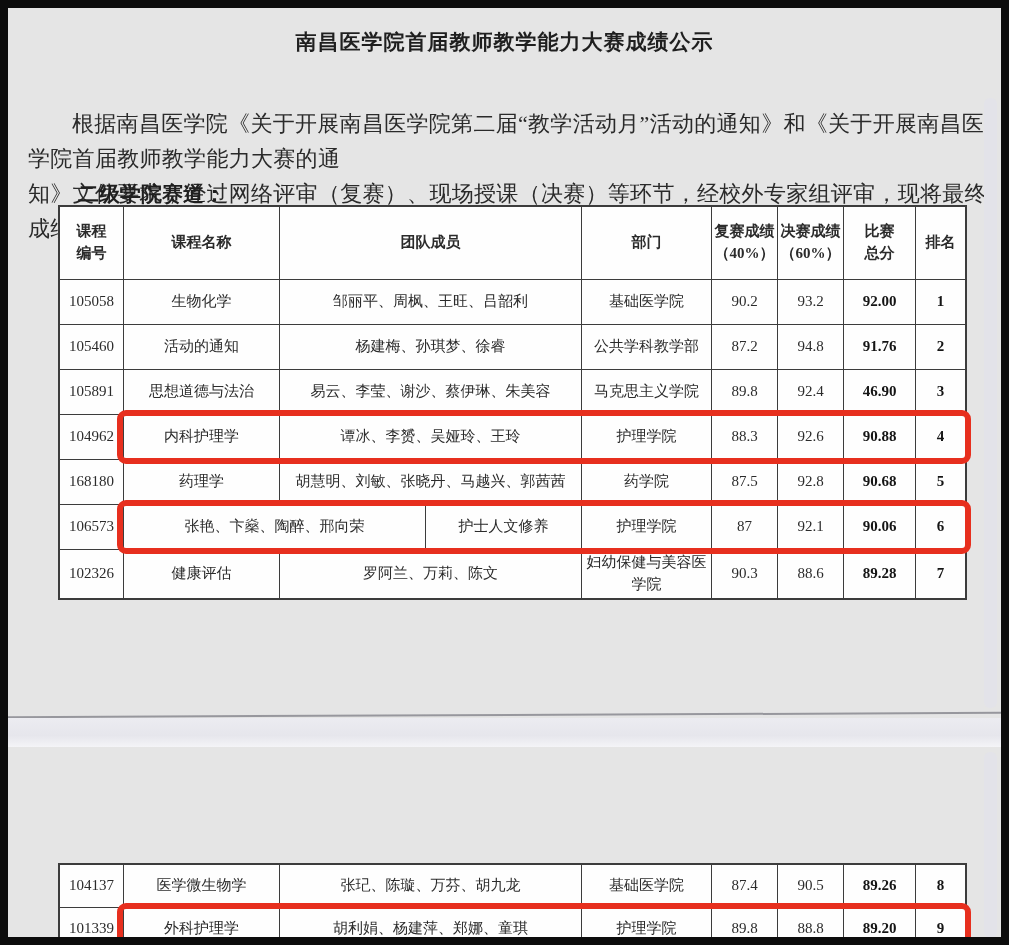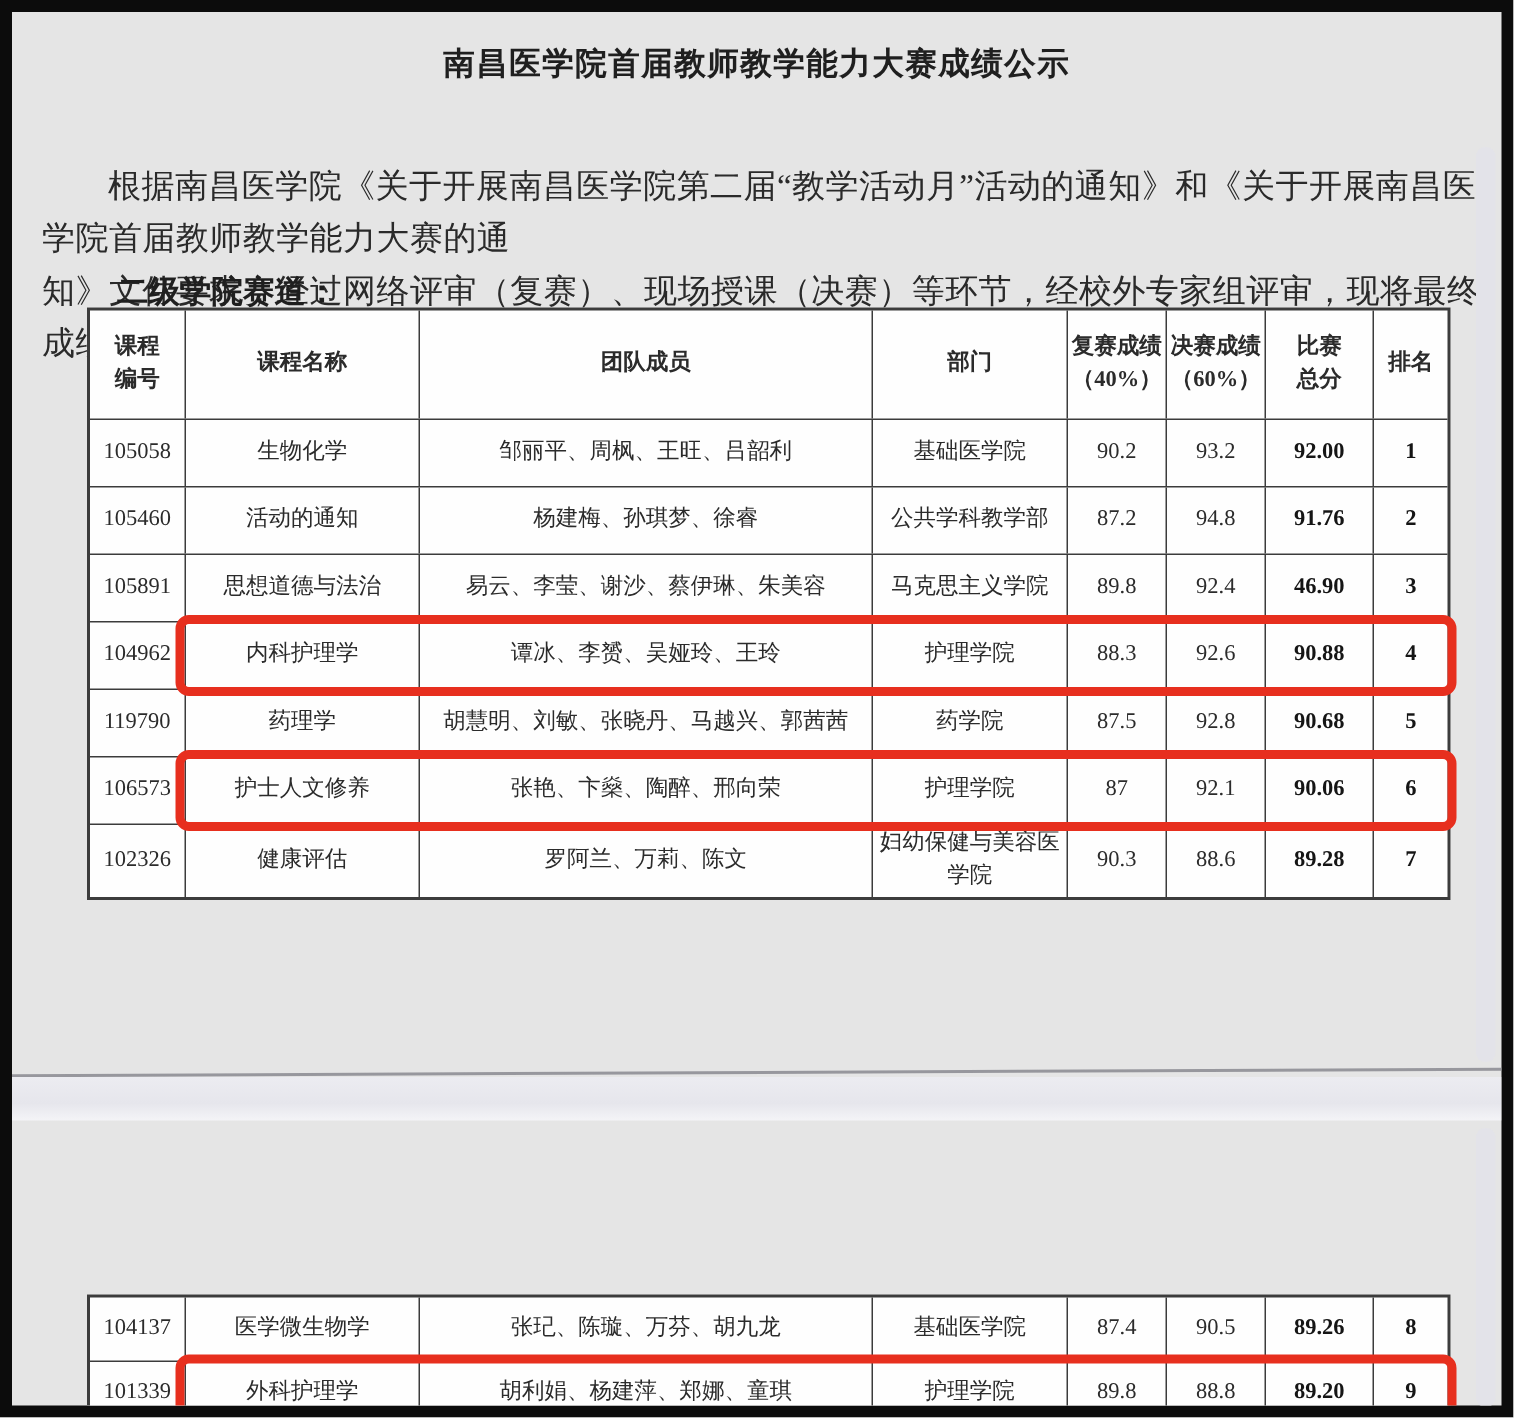--- a/index.html
+++ b/index.html
@@ -144,33 +144,33 @@
           <div class="tcell c2">内科护理学</div>
           <div class="tcell c3">谭冰、李赟、吴娅玲、王玲</div>
           <div class="tcell c4">护理学院</div>
           <div class="tcell c5">88.3</div>
           <div class="tcell c6">92.6</div>
           <div class="tcell c7">90.88</div>
           <div class="tcell c8 last">4</div>
           <div class="hl-box"></div>
         </div>
         <div class="trow">
-          <div class="tcell c1">119790</div>
+          <div class="tcell c1">168180</div>
           <div class="tcell c2">药理学</div>
           <div class="tcell c3">胡慧明、刘敏、张晓丹、马越兴、郭茜茜</div>
           <div class="tcell c4">药学院</div>
           <div class="tcell c5">87.5</div>
           <div class="tcell c6">92.8</div>
           <div class="tcell c7">90.68</div>
           <div class="tcell c8 last">5</div>
         </div>
         <div class="trow">
           <div class="tcell c1">106573</div>
+          <div class="tcell c3">张艳、卞燊、陶醉、邢向荣</div>
           <div class="tcell c2">护士人文修养</div>
-          <div class="tcell c3">张艳、卞燊、陶醉、邢向荣</div>
           <div class="tcell c4">护理学院</div>
           <div class="tcell c5">87</div>
           <div class="tcell c6">92.1</div>
           <div class="tcell c7">90.06</div>
           <div class="tcell c8 last">6</div>
           <div class="hl-box"></div>
         </div>
         <div class="trow">
           <div class="tcell c1">102326</div>
           <div class="tcell c2">健康评估</div>

